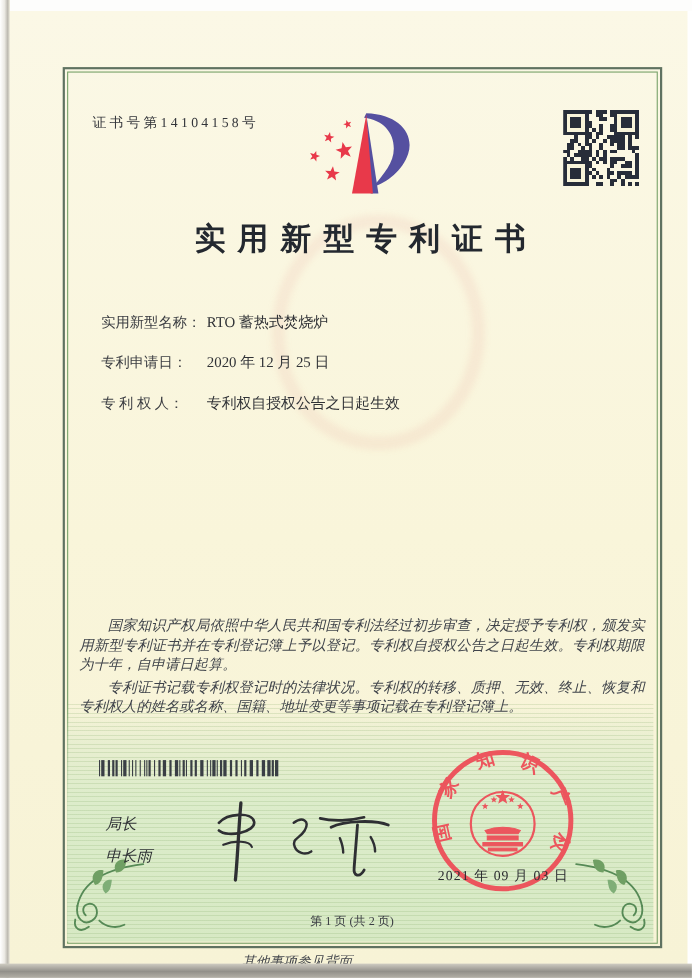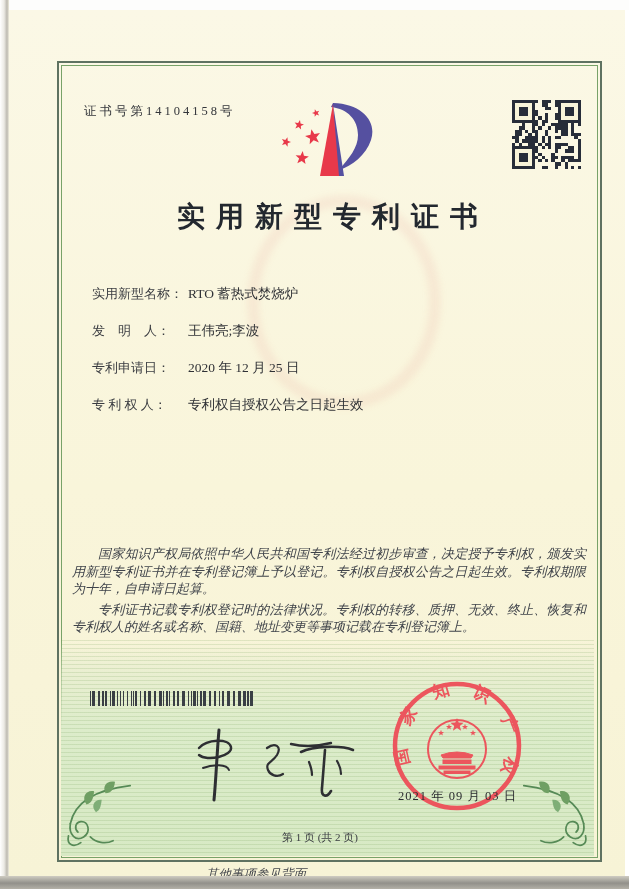--- a/index.html
+++ b/index.html
@@ -30,30 +30,30 @@
      background:repeating-linear-gradient(180deg,rgba(122,164,94,0.20) 0px,rgba(122,164,94,0.20) 1px,
                 rgba(0,0,0,0) 1px,rgba(0,0,0,0) 4px);}
   .cert-no{left:84px;top:103px;font-size:12.5px;letter-spacing:3px;color:#33353a;}
   .title{left:57px;top:198px;width:541px;text-align:center;font-size:28px;font-weight:600;
      letter-spacing:11px;color:#23282f;text-indent:11px;}
   .fields{left:92px;top:274px;width:470px;}
   .frow{height:37px;line-height:37px;white-space:nowrap;}
   .flabel{display:inline-block;width:96px;font-size:13px;color:#3a3c41;}
   .fvalue{font-size:13.5px;color:#303236;}
   .pair1{display:inline-block;width:246px;}
-  .paras{left:72px;top:545px;width:514px;font-size:13px;line-height:17.5px;
+  .paras{left:72px;top:560px;width:514px;font-size:13px;line-height:17.5px;
      text-align:justify;color:#3f434a;font-style:italic;}
   .paras p{margin:0 0 3px 0;text-indent:2em;}
   .barcode{left:90px;top:691px;width:164px;height:15px;}
   .director{left:96px;top:736px;font-size:14px;color:#2e3034;line-height:29px;font-style:italic;z-index:3;}
   .signature{left:183px;top:722px;width:182px;height:84px;z-index:3;}
   .seal{left:388px;top:677px;width:138px;height:138px;z-index:2;opacity:0.92;}
   .sealdate{left:398px;top:788px;width:130px;font-size:12.5px;color:#2b2c30;letter-spacing:1px;z-index:3;}
   .pageinfo{left:57px;top:830px;width:526px;text-align:center;font-size:11px;color:#3a3d42;z-index:3;}
-  .backnote{left:0;top:866px;width:512px;text-align:center;font-size:12.5px;color:#44474d;font-style:italic;}
+  .backnote{left:14px;top:866px;width:512px;text-align:center;font-size:12.5px;color:#44474d;font-style:italic;}
   .corner{z-index:2;}
   .corner.right{transform:scaleX(-1);}
   .logo{left:276px;top:99px;width:100px;height:82px;}
   .qr{left:512px;top:100px;width:69px;height:69px;}
 </style>
 </head>
 <body>
 
 <div class="page">
 
@@ -225,23 +225,20 @@
       <rect x="20" y="20" width="1" height="1" fill="#272d39"></rect>
     </svg>
 
   <div class="abs title">实用新型专利证书</div>
 
   <div class="abs fields">
     <div class="frow">
       <span class="flabel">实用新型名称：</span><span class="fvalue">RTO 蓄热式焚烧炉</span>
     </div>
     <div class="frow">
-      <span class="flabel">发　明　人：</span><span class="fvalue">王伟亮;李波</span>
-    </div>
-    <div class="frow">
       <span class="flabel">专利申请日：</span><span class="fvalue">2020 年 12 月 25 日</span>
     </div>
     <div class="frow">
       <span class="flabel">专 利 权 人：</span><span class="fvalue">专利权自授权公告之日起生效</span>
     </div>
   </div>
 
   <div class="abs paras">
     <p>国家知识产权局依照中华人民共和国专利法经过初步审查，决定授予专利权，颁发实用新型专利证书并在专利登记簿上予以登记。专利权自授权公告之日起生效。专利权期限为十年，自申请日起算。</p>
     <p>专利证书记载专利权登记时的法律状况。专利权的转移、质押、无效、终止、恢复和专利权人的姓名或名称、国籍、地址变更等事项记载在专利登记簿上。</p>
@@ -284,20 +281,24 @@
       <rect x="129" y="0" width="1" height="15" fill="#3a3f45"></rect>
       <rect x="132" y="0" width="2" height="15" fill="#3a3f45"></rect>
       <rect x="137" y="0" width="3" height="15" fill="#3a3f45"></rect>
       <rect x="143" y="0" width="2" height="15" fill="#3a3f45"></rect>
       <rect x="148" y="0" width="3" height="15" fill="#3a3f45"></rect>
       <rect x="153" y="0" width="3" height="15" fill="#3a3f45"></rect>
       <rect x="157" y="0" width="2" height="15" fill="#3a3f45"></rect>
       <rect x="160" y="0" width="3" height="15" fill="#3a3f45"></rect>
     </svg>
 
+  <div class="abs director">
+    <div>局长</div>
+    <div>申长雨</div>
+  </div>
 
   <svg class="abs signature" viewBox="0 0 182 84" fill="none" stroke="#2e2f33" stroke-linecap="round" stroke-linejoin="round">
     <path d="M36,8 C34,30 33,58 31,78" stroke-width="3"></path>
     <path d="M16,26 C24,17 46,16 48,25 C50,34 24,40 16,33" stroke-width="2.4"></path>
     <path d="M20,46 C30,42 44,42 46,48" stroke-width="2"></path>
     <path d="M84,26 C92,20 99,24 94,33 C89,41 82,40 85,48 C87,53 94,56 100,52" stroke-width="2.2"></path>
     <path d="M108,22 C120,25 136,24 148,21" stroke-width="2.4"></path>
     <path d="M118,30 C130,24 158,23 170,28" stroke-width="2.6"></path>
     <path d="M142,28 L139,66 C138,75 144,76 148,69" stroke-width="2.6"></path>
     <path d="M126,40 C128,45 129,49 129,53" stroke-width="2.2"></path>

